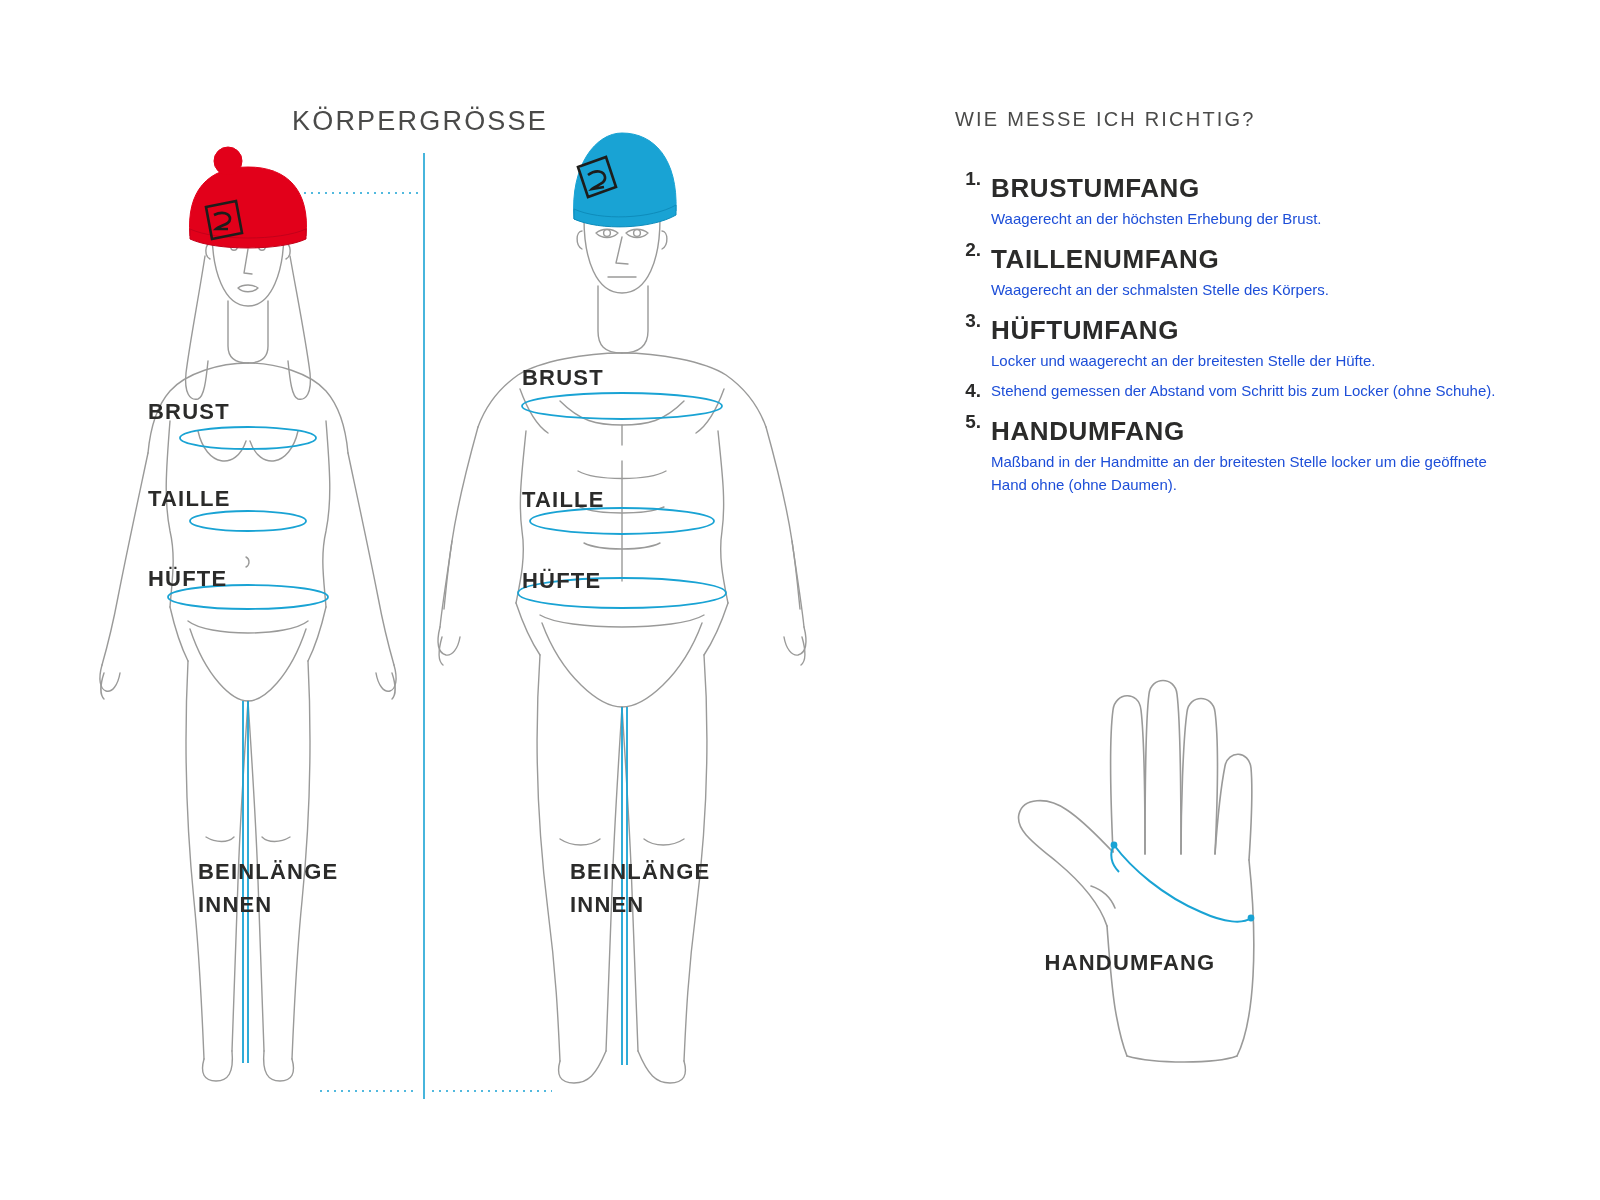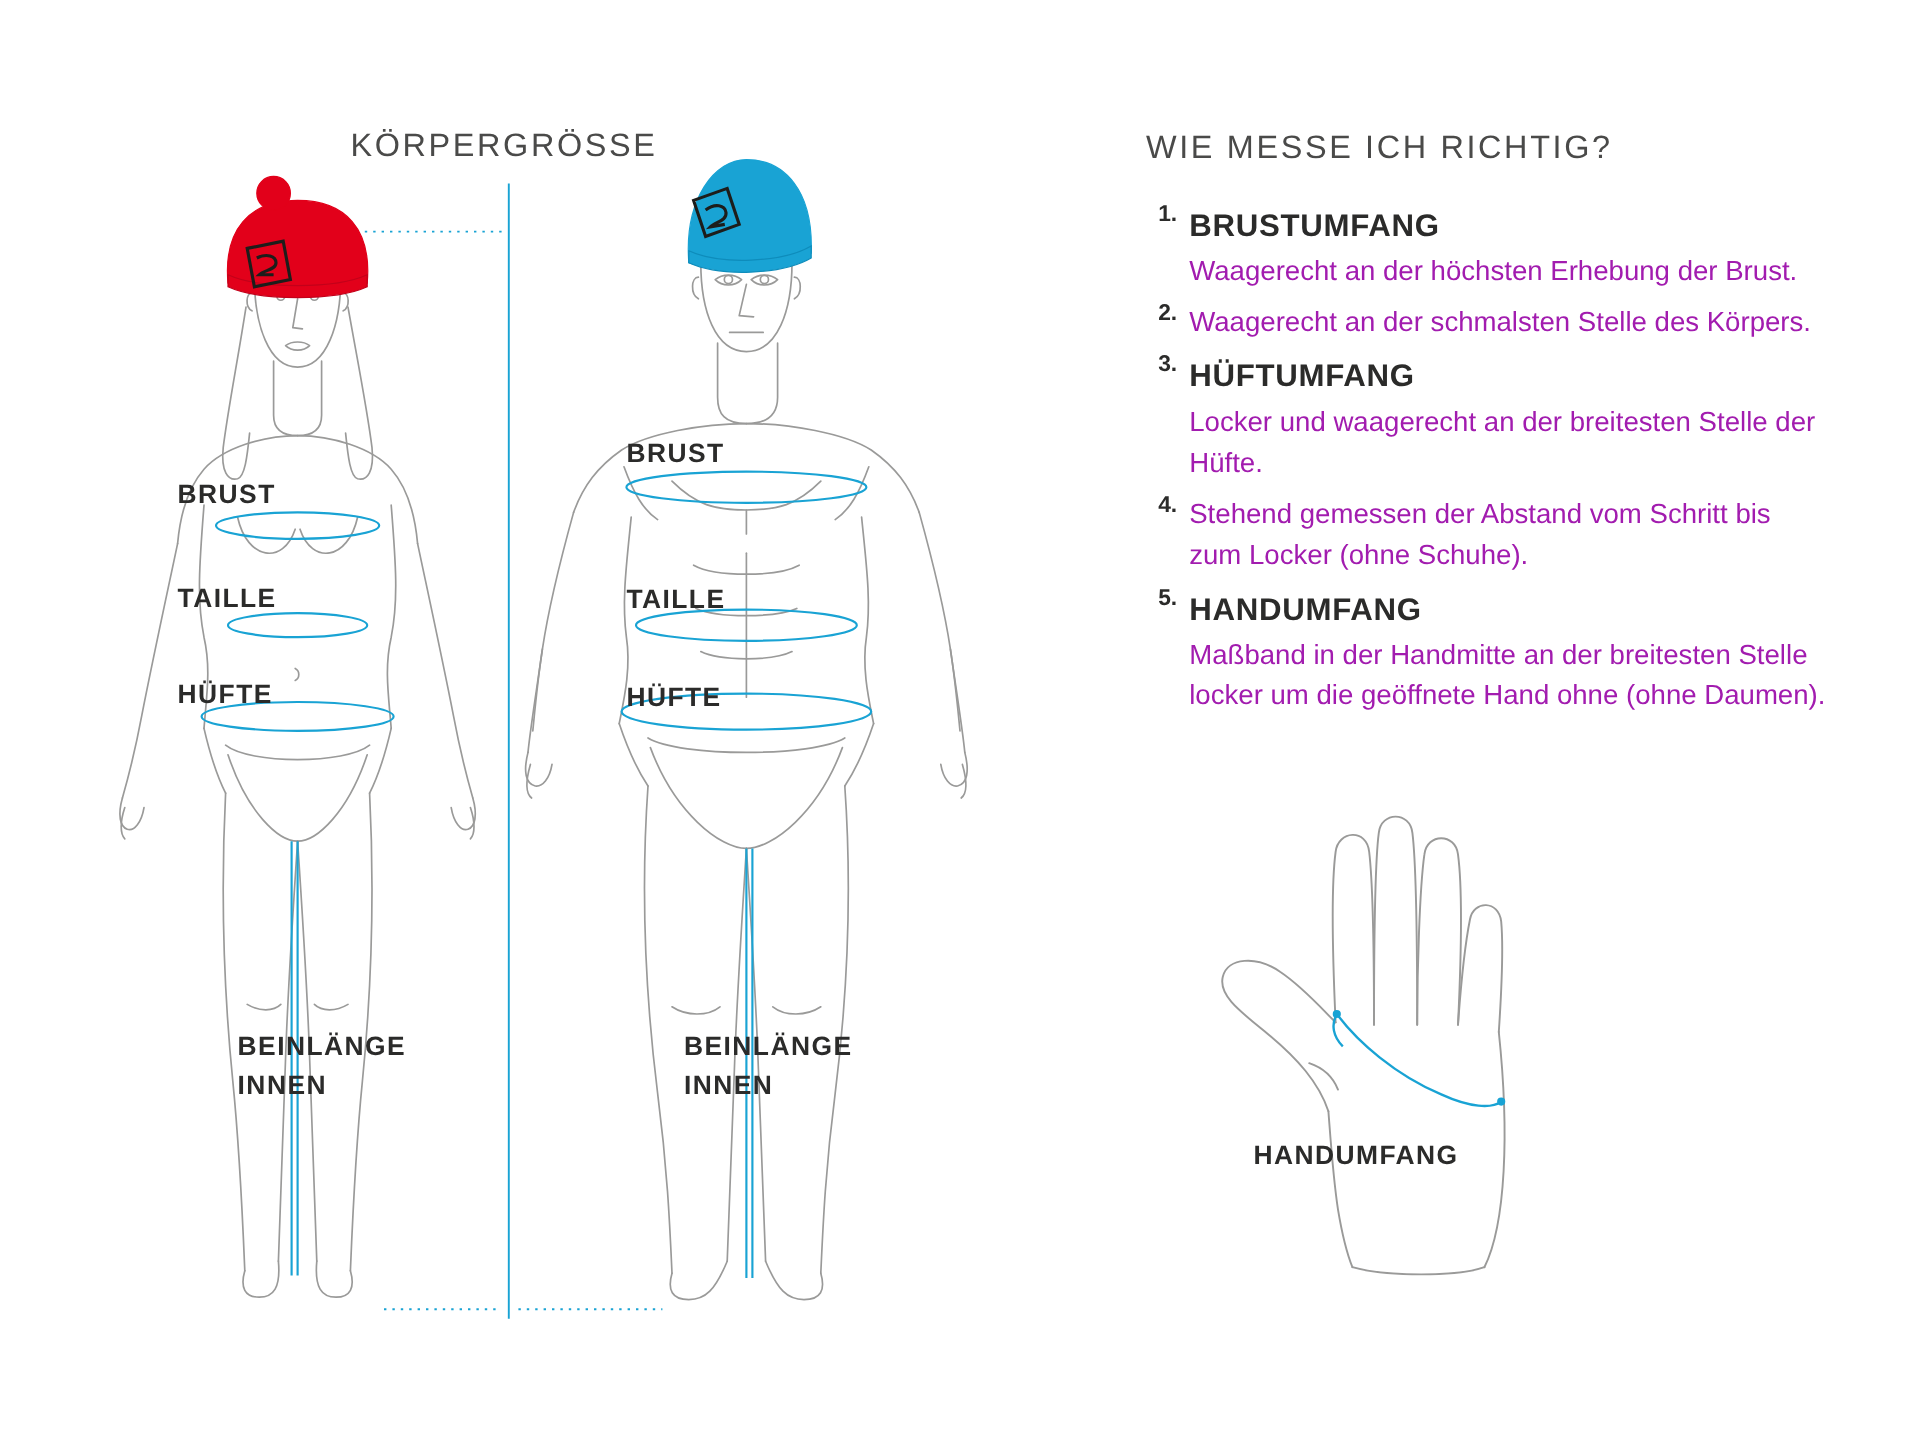--- a/index.html
+++ b/index.html
@@ -65,21 +65,21 @@
     left: 955px;
     top: 0;
     width: 620px;
     height: 1200px;
   }
 
   #howto-title {
     position: absolute;
     left: 0;
     top: 108px;
-    font-size: 27px;
+    font-size: 20px;
     letter-spacing: 2.2px;
     color: #4a4a49;
     font-weight: 400;
   }
 
   #howto-list {
     position: absolute;
     left: 0;
     top: 168px;
     width: 570px;
@@ -104,22 +104,22 @@
   }
   #howto-list li .hterm {
     font-size: 26px;
     font-weight: bold;
     letter-spacing: 0.6px;
     color: #2b2b2a;
     display: block;
     line-height: 1.55;
   }
   #howto-list li .hdesc {
-    font-size: 23px;
-    color: #a21caf;
+    font-size: 15px;
+    color: #1d4ed8;
     display: block;
     line-height: 1.5;
     margin-bottom: 8px;
   }
 
   #hand-label {
     position: absolute;
     left: 10px;
     top: 950px;
     width: 330px;
@@ -324,20 +324,21 @@
     <div id="howto-title">WIE MESSE ICH RICHTIG?</div>
 
     <ol id="howto-list">
       <li>
         <span class="num">1.</span>
         <span class="hterm">BRUSTUMFANG</span>
         <span class="hdesc">Waagerecht an der höchsten Erhebung der Brust.</span>
       </li>
       <li>
         <span class="num">2.</span>
+        <span class="hterm">TAILLENUMFANG</span>
         <span class="hdesc">Waagerecht an der schmalsten Stelle des Körpers.</span>
       </li>
       <li>
         <span class="num">3.</span>
         <span class="hterm">HÜFTUMFANG</span>
         <span class="hdesc">Locker und waagerecht an der breitesten Stelle der Hüfte.</span>
       </li>
       <li>
         <span class="num">4.</span>
         <span class="hdesc">Stehend gemessen der Abstand vom Schritt bis zum Locker (ohne Schuhe).</span>

